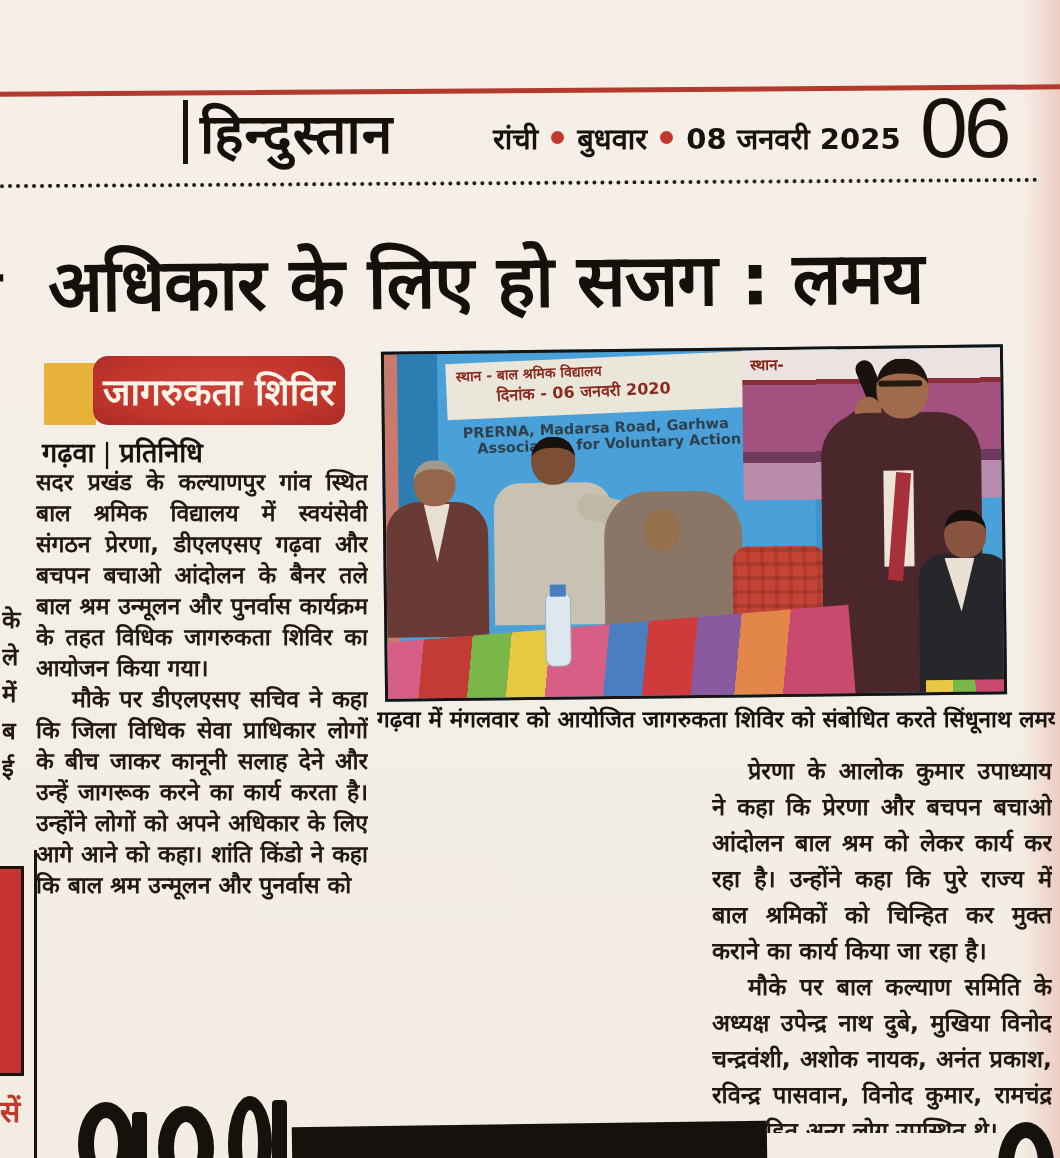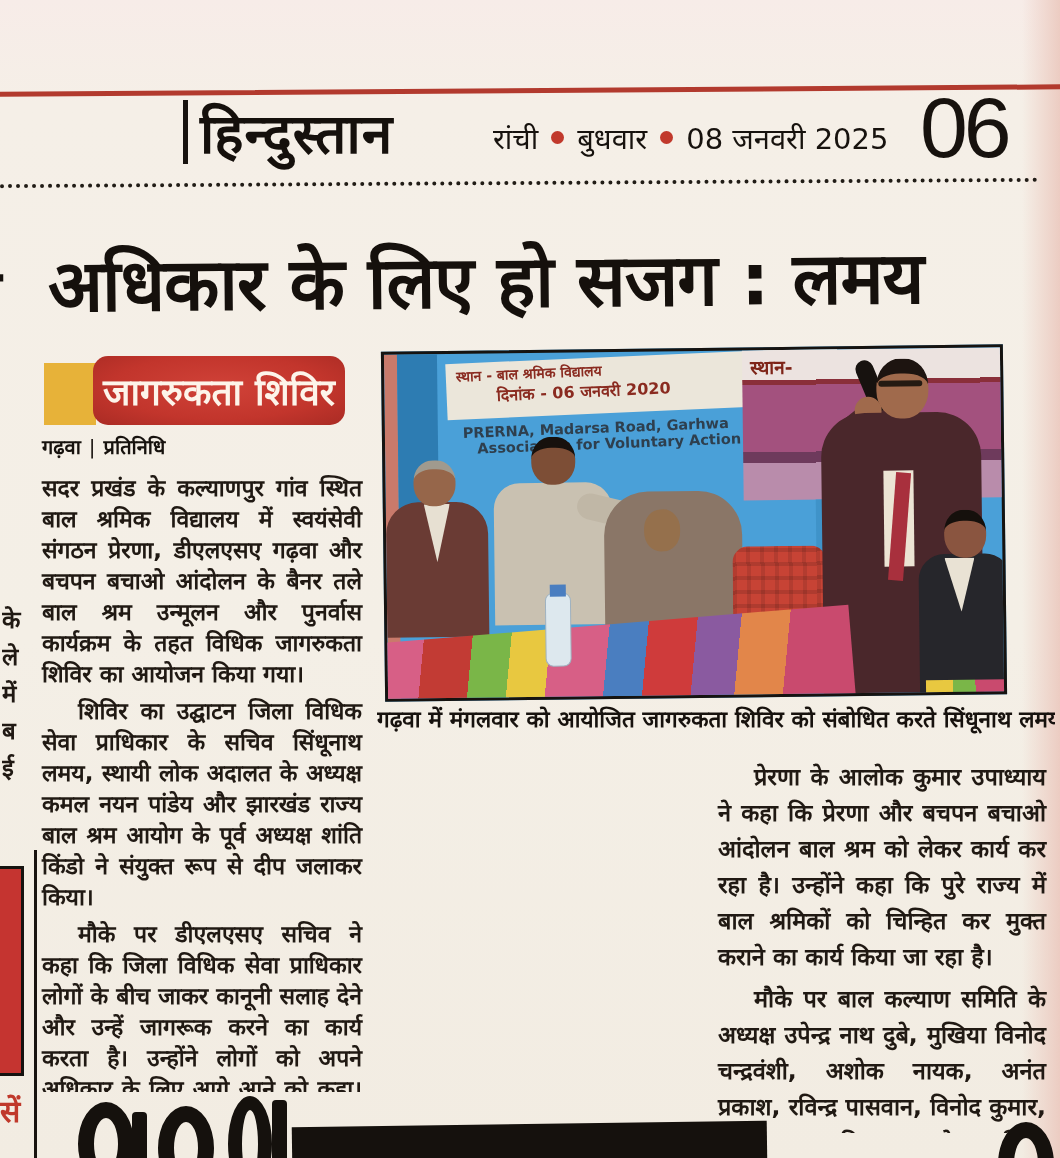--- a/index.html
+++ b/index.html
@@ -10,37 +10,37 @@
     background: linear-gradient(180deg, #f7ece8 0%, #f5efe7 9%, #f4efe6 55%, #f2ece2 100%);
   }
   .tint-right { position:absolute; right:0; top:0; width:38px; height:100%;
     background: linear-gradient(90deg, rgba(236,205,196,0), #ecccc2); pointer-events:none; }
   .redline { position:absolute; left:-6px; top:88px; width:1080px; height:5px;
     background:#b23a2e; transform:rotate(-0.4deg); border-radius:3px; }
   .vbar { position:absolute; left:183px; top:100px; width:5px; height:64px; background:#18130f; }
   .masthead { position:absolute; left:200px; top:94px; font-size:55px; font-weight:800;
     letter-spacing:1px; color:#15100c; }
   .dateline { position:absolute; left:493px; top:118px; display:flex; align-items:center; gap:13px;
-    font-size:29px; font-weight:400; color:#17120e; white-space:nowrap; }
+    font-size:29px; font-weight:700; color:#17120e; white-space:nowrap; }
   .reddot { width:13px; height:13px; border-radius:50%; background:#c1392c; }
   .pageno { position:absolute; left:920px; top:78px; font-size:86px; font-weight:400;
     font-family:"Liberation Sans", sans-serif; letter-spacing:-4px; color:#17120e; }
   .dotline { position:absolute; left:0; top:181px; width:1038px; border-top:4px dotted #211c16;
     transform:rotate(-0.35deg); }
   .headline { position:absolute; left:48px; top:230px; font-size:72px; font-weight:800;
     letter-spacing:-1px; white-space:nowrap; color:#15100c; transform:rotate(-0.55deg); }
   .headline-frag { position:absolute; left:-36px; top:244px; font-size:70px; font-weight:800; color:#15100c; }
   .kicker-yellow { position:absolute; left:44px; top:363px; width:52px; height:62px; background:#e7b239; }
   .kicker { position:absolute; left:93px; top:356px; width:252px; height:69px; border-radius:15px;
     background: radial-gradient(ellipse at 50% 45%, #d04238 0%, #c2352c 60%, #a92b24 100%);
     color:#fdf4ea; font-size:37px; font-weight:800; display:flex; align-items:center; justify-content:center; }
-  .byline { position:absolute; left:42px; top:433px; font-size:20px; font-weight:800; color:#17120e;text-align:right; }
+  .byline { position:absolute; left:42px; top:433px; font-size:27px; font-weight:800; color:#17120e;text-align:right; }
   .byline .sep { font-weight:400; padding:0 8px; }
   .col { position:absolute; text-align:justify; font-weight:600; color:#201913; }
-  .col p { margin:6px; }
+  .col p { margin:0; }
   .col p.indent { text-indent:36px; }
   .col-left  { left:36px;  top:467px; width:332px; font-size:23px;   line-height:31px; height:625px; overflow:hidden; }
   .col-mid   { left:372px; top:757px; width:333px; font-size:23.5px; line-height:33px; height:390px; overflow:hidden; }
   .col-right { left:712px; top:753px; width:340px; font-size:23.5px; line-height:36px; height:380px; overflow:hidden; }
   .caption { position:absolute; left:377px; top:703px; width:678px; font-size:22.5px; font-weight:700;
     white-space:nowrap; overflow:hidden; color:#17120e; }
   
   .photo { position:absolute; left:383px; top:348px; width:622px; height:350px;
     border:3px solid #161310; background:#4aa0d8; overflow:hidden; transform:rotate(-0.7deg); }
   .ph-strip-left { position:absolute; left:0; top:0; width:13px; height:100%; background:#c97a6b; }
@@ -49,21 +49,21 @@
     transform:rotate(-1.8deg); padding:3px 10px; }
   .ph-place { font-size:14px; color:#8a2b20; font-weight:700; white-space:nowrap; overflow:hidden; }
   .ph-date  { font-size:16px; color:#8a2b20; font-weight:800; padding-left:40px; white-space:nowrap; }
   .ph-org { position:absolute; left:78px; top:66px; width:400px; font-size:14.5px; font-weight:700;
     color:#2e3f4e; transform:rotate(-1.5deg); }
   .ph-org div { white-space:nowrap; overflow:hidden; }
   .ph-org .l2 { padding-left:14px; }
   .ph-magenta { position:absolute; left:358px; top:0; width:264px; height:150px;
     background: linear-gradient(180deg,#ece3e0 0 30px, #8a2f3a 30px 35px, #a3517e 35px 102px,
       #6e3a5c 102px 113px, #b98cab 113px 150px); }
-  .ph-side-label { position:absolute; left:8px; top:4px; font-size:19px; font-weight:800; color:#7e2418; }
+  .ph-side-label { position:absolute; left:8px; top:4px; font-size:15px; font-weight:800; color:#7e2418; }
   .ph-blue2 { position:absolute; left:430px; top:150px; width:130px; height:135px; background:#3f93c9; }
   .ph-poster { position:absolute; left:452px; top:128px; width:80px; height:118px; background:#e9e5da;
     transform:rotate(2deg); }
   .head { position:absolute; border-radius:46%; background:#96664a; }
   .m1-head { left:28px; top:106px; width:42px; height:46px; border-top:9px solid #a09a8e; }
   .m1-torso { position:absolute; left:0; top:148px; width:102px; height:135px; background:#6a3b34;
     border-radius:32px 32px 0 0; }
   .m1-shirt { position:absolute; left:38px; top:150px; width:26px; height:58px; background:#e7e0d2;
     clip-path: polygon(0 0, 100% 0, 50% 100%); }
   .m2-head { left:146px; top:84px; width:44px; height:48px; background:#7d4e36; border-top:11px solid #17110d; }
@@ -139,21 +139,20 @@
   <div class="headline">अधिकार के लिए हो सजग : लमय</div>
 
   <div class="kicker-yellow"></div>
   <div class="kicker">जागरुकता शिविर</div>
   <div class="byline">
     <span>गढ़वा</span><span class="sep">|</span><span>प्रतिनिधि</span>
   </div>
 
   <div class="col col-left">
     <p>सदर प्रखंड के कल्याणपुर गांव स्थित बाल श्रमिक विद्यालय में स्वयंसेवी संगठन प्रेरणा, डीएलएसए गढ़वा और बचपन बचाओ आंदोलन के बैनर तले बाल श्रम उन्मूलन और पुनर्वास कार्यक्रम के तहत विधिक जागरुकता शिविर का आयोजन किया गया।</p>
-    <p class="indent">शिविर का उद्घाटन जिला विधिक सेवा प्राधिकार के सचिव सिंधूनाथ लमय, स्थायी लोक अदालत के अध्यक्ष कमल नयन पांडेय और झारखंड राज्य बाल श्रम आयोग के पूर्व अध्यक्ष शांति किंडो ने संयुक्त रूप से दीप जलाकर किया।</p>
     <p class="indent">मौके पर डीएलएसए सचिव ने कहा कि जिला विधिक सेवा प्राधिकार लोगों के बीच जाकर कानूनी सलाह देने और उन्हें जागरूक करने का कार्य करता है। उन्होंने लोगों को अपने अधिकार के लिए आगे आने को कहा। शांति किंडो ने कहा कि बाल श्रम उन्मूलन और पुनर्वास को</p>
   </div>
 
   <div class="photo">
     <div class="ph-strip-left"></div>
     <div class="ph-darkblue"></div>
     <div class="ph-white-band">
       <div class="ph-place">स्थान - बाल श्रमिक विद्यालय</div>
       <div class="ph-date">दिनांक - 06 जनवरी 2020</div>
     </div>

